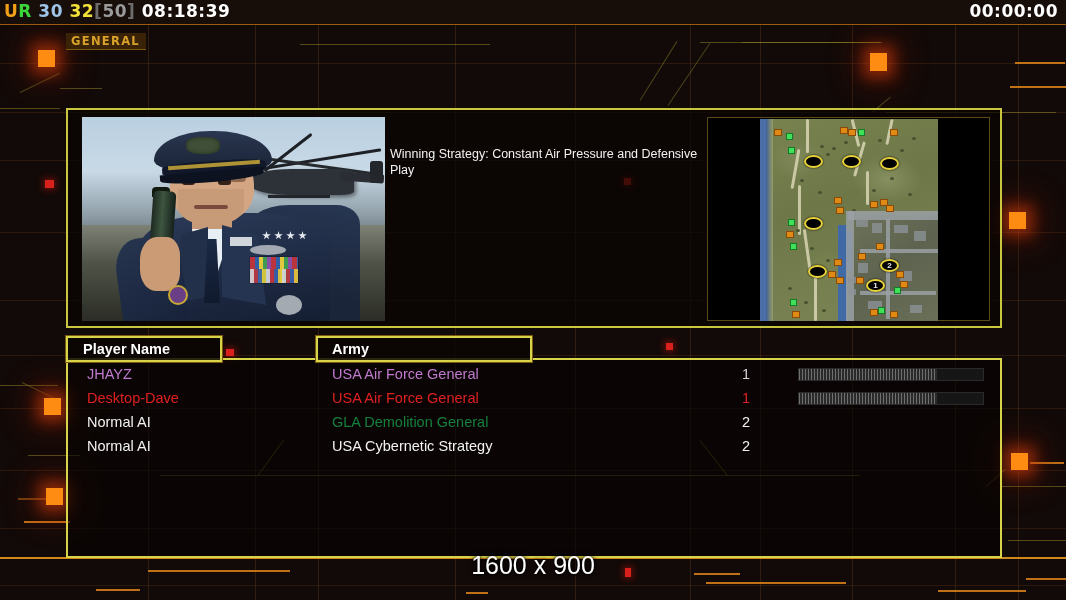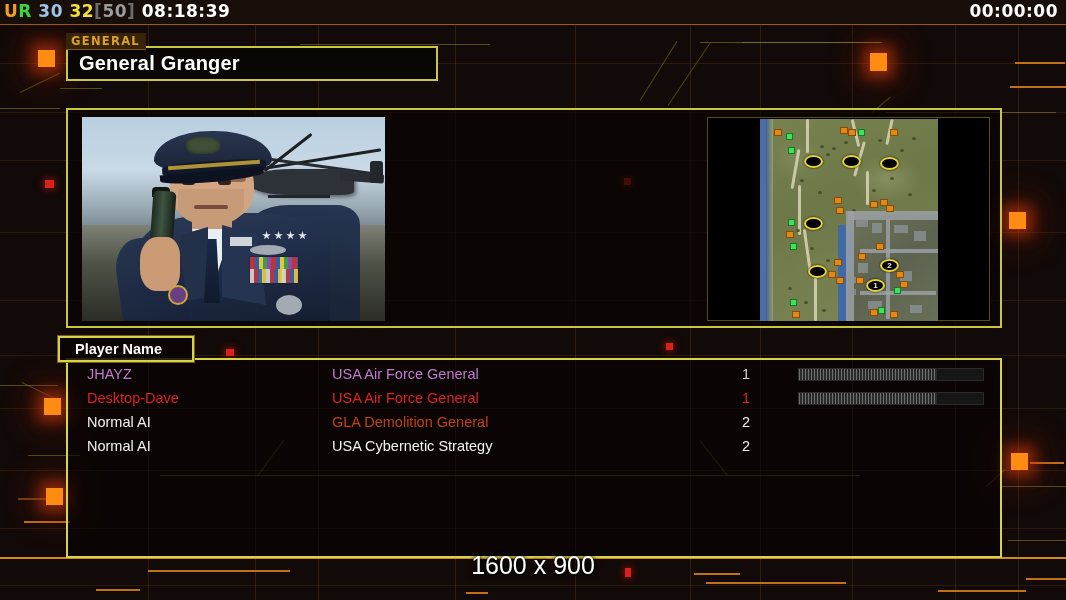--- a/index.html
+++ b/index.html
@@ -390,21 +390,21 @@
     background: rgba(10,5,3,.85);
     height: 26px;
     z-index: 16;
     box-shadow: 0 0 0 1px #7a5a10;
   }
   .colhead .lbl {
     position: absolute; top: 3px;
     color: #ffffff; font-size: 14.5px; font-weight: bold;
     font-family: "Liberation Sans", sans-serif;
   }
-  #colhead-player { left: 58px; top: 336px; width: 136px; }
+  #colhead-player { left: 66px; top: 336px; width: 156px; }
   #colhead-player .lbl { left: 15px; }
   #colhead-army   { left: 316px; top: 336px; width: 216px; }
   #colhead-army   .lbl { left: 14px; }
   #colhead-team   { left: 700px; top: 336px; width: 212px; }
   #colhead-team   .lbl.team { left: 9px; }
   #colhead-team   .lbl.prog { left: 90px; }
 
   
   #list-panel {
     position: absolute; left: 66px; top: 358px; width: 936px; height: 200px;
@@ -531,23 +531,20 @@
     <div class="red-sq" style="left:625px; top:568px; width:6px; height:9px;"></div>
   </div>
 
   <div id="topbar">
     <div id="statline"><span class="s-u">U</span><span class="s-r">R</span> <span class="s-n1">30</span> <span class="s-n2">32</span><span class="s-br">[</span><span class="s-n3">50</span><span class="s-br">]</span> <span class="s-tm">08:18:39</span></div>
     <div id="clock">00:00:00</div>
     <div class="rule"></div>
   </div>
 
   <div id="general-tag">GENERAL</div>
-  <div id="general-box">
-    <div id="general-name">General Granger</div>
-  </div>
 
   <div id="info-panel">
 
     <div id="portrait">
       <div class="pt-sky"></div>
       <div class="pt-ground"></div>
       <div class="pt-rotor"></div>
       <div class="pt-rotor2"></div>
       <div class="pt-rotor3"></div>
       <div class="pt-heli-body"></div>
@@ -584,20 +581,21 @@
       <div class="pt-ribbons2"></div>
       <div class="pt-badge"></div>
       <div class="pt-arm"></div>
       <div class="pt-radio-top"></div>
       <div class="pt-radio"></div>
       <div class="pt-hand"></div>
       <div class="pt-medal"></div>
     </div>
 
     <div id="strategy">
+      <p>Winning Strategy: Constant Air Pressure and Defensive Play</p>
     </div>
 
     <div id="minimap-wrap">
       <div id="minimap">
         <div class="mm-water-l"></div>
         <div class="mm-land"></div>
         <div class="mm-coast"></div>
 
         <div class="mm-river" style="left:46px; top:0px; width:3px; height:34px;"></div>
         <div class="mm-river" style="left:34px; top:30px; width:3px; height:40px; transform:rotate(10deg);"></div>
@@ -701,20 +699,23 @@
         <div class="mm-start" style="left:106px; top:160px;">
             <span>1</span>
           </div>
       </div>
     </div>
   </div>
 
   <div class="colhead" id="colhead-player">
     <div class="lbl">Player Name</div>
   </div>
+  <div class="colhead" id="colhead-army">
+    <div class="lbl">Army</div>
+  </div>
 
   <div id="list-panel">
 
     <div class="prow" style="top:4px">
       <div class="pname" style="color:#c07ad0">JHAYZ</div>
       <div class="parmy" style="color:#c07ad0">USA Air Force General</div>
       <div class="pteam" style="color:#d8d0d8">1</div>
       <div class="pbarwrap">
         <div class="pbar" style="width:75%"></div>
       </div>
@@ -724,21 +725,21 @@
       <div class="pname" style="color:#e02020">Desktop-Dave</div>
       <div class="parmy" style="color:#e02020">USA Air Force General</div>
       <div class="pteam" style="color:#e02020">1</div>
       <div class="pbarwrap">
         <div class="pbar" style="width:75%"></div>
       </div>
     </div>
 
     <div class="prow" style="top:52px">
       <div class="pname" style="color:#f2f2f2">Normal AI</div>
-      <div class="parmy" style="color:#c2410c">GLA Demolition General</div>
+      <div class="parmy" style="color:#15803d">GLA Demolition General</div>
       <div class="pteam" style="color:#f2f2f2">2</div>
     </div>
 
     <div class="prow" style="top:76px">
       <div class="pname" style="color:#f2f2f2">Normal AI</div>
       <div class="parmy" style="color:#f2f2f2">USA Cybernetic Strategy</div>
       <div class="pteam" style="color:#f2f2f2">2</div>
     </div>
   </div>
 

